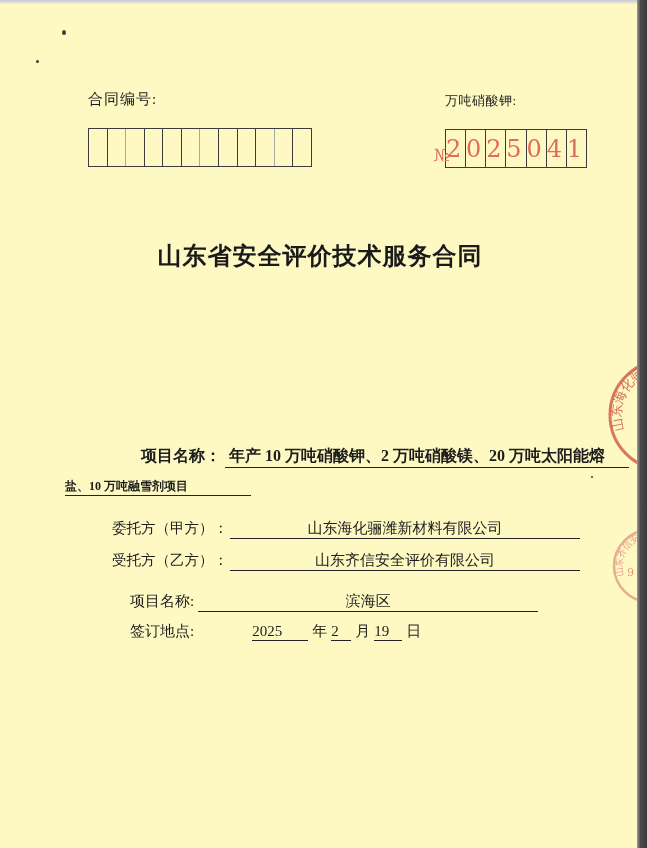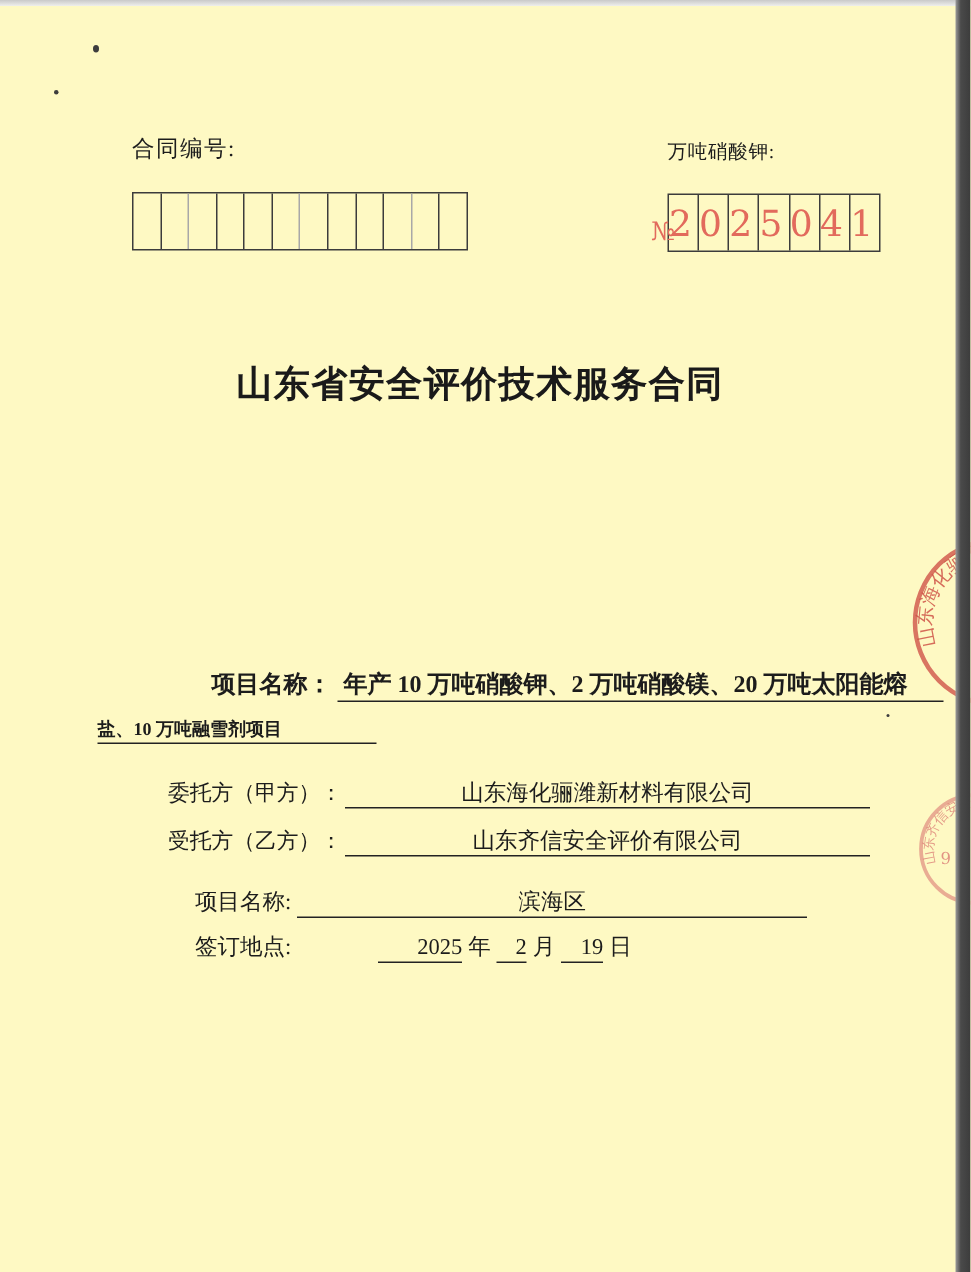--- a/index.html
+++ b/index.html
@@ -80,21 +80,21 @@
   .party-row .pvalue{
     display:inline-block;width:350px;text-align:center;font-size:15px;
     margin-left:2px;
   }
 
   .sign-row{position:absolute;left:130px;font-size:15px;color:#1c1c1c;white-space:nowrap;z-index:2;}
   .sign-place{top:592px;}
   .sign-date{top:622px;}
   .place-value{display:inline-block;width:340px;text-align:center;margin-left:4px;}
   .date-group{display:inline-block;margin-left:58px;}
-  .date-part{display:inline-block;text-align:right;}
+  .date-part{display:inline-block;text-align:left;}
   .d-year{width:56px;}
   .d-month{width:20px;}
   .d-day{width:28px;}
   .d-suffix{margin:0 4px;}
 
   .doc-footer{
     position:absolute;left:205px;top:703px;
     font-family:"Liberation Sans","DejaVu Sans",sans-serif;
     font-size:18px;font-weight:bold;letter-spacing:3.5px;color:#1a1a1a;z-index:2;
   }

